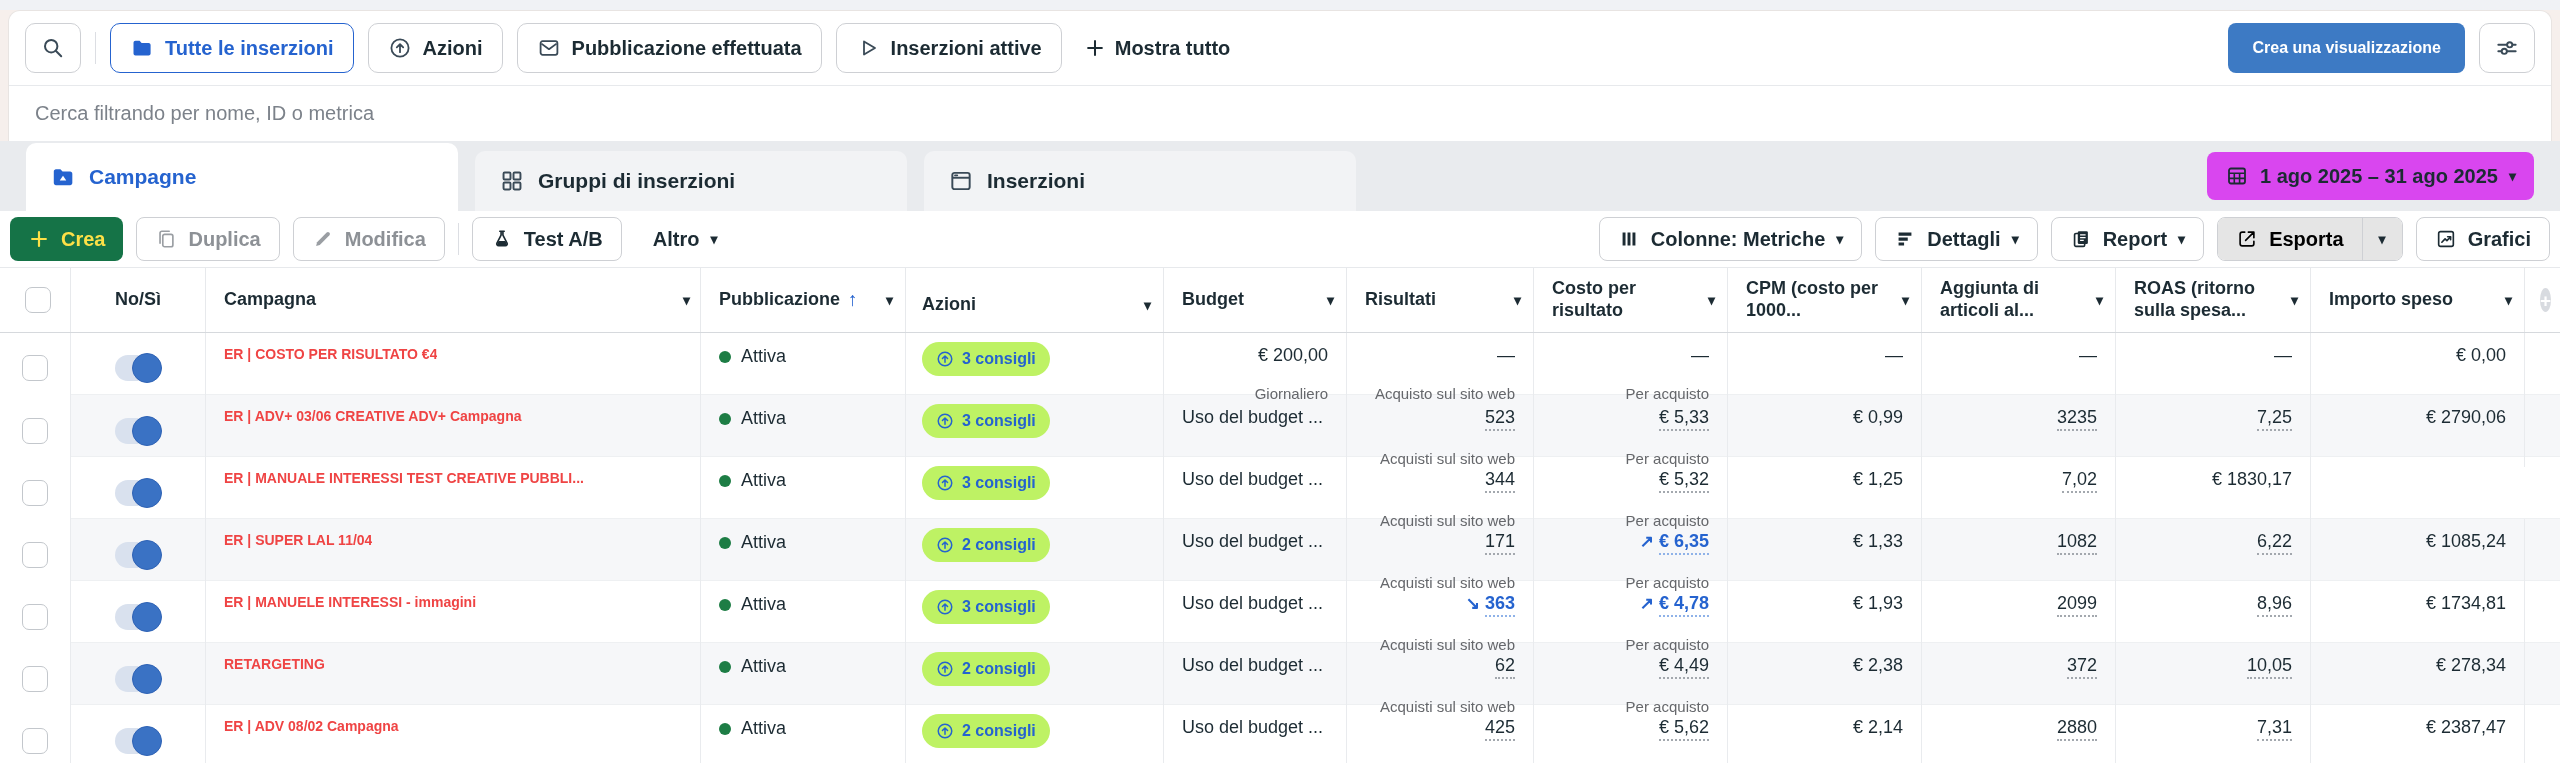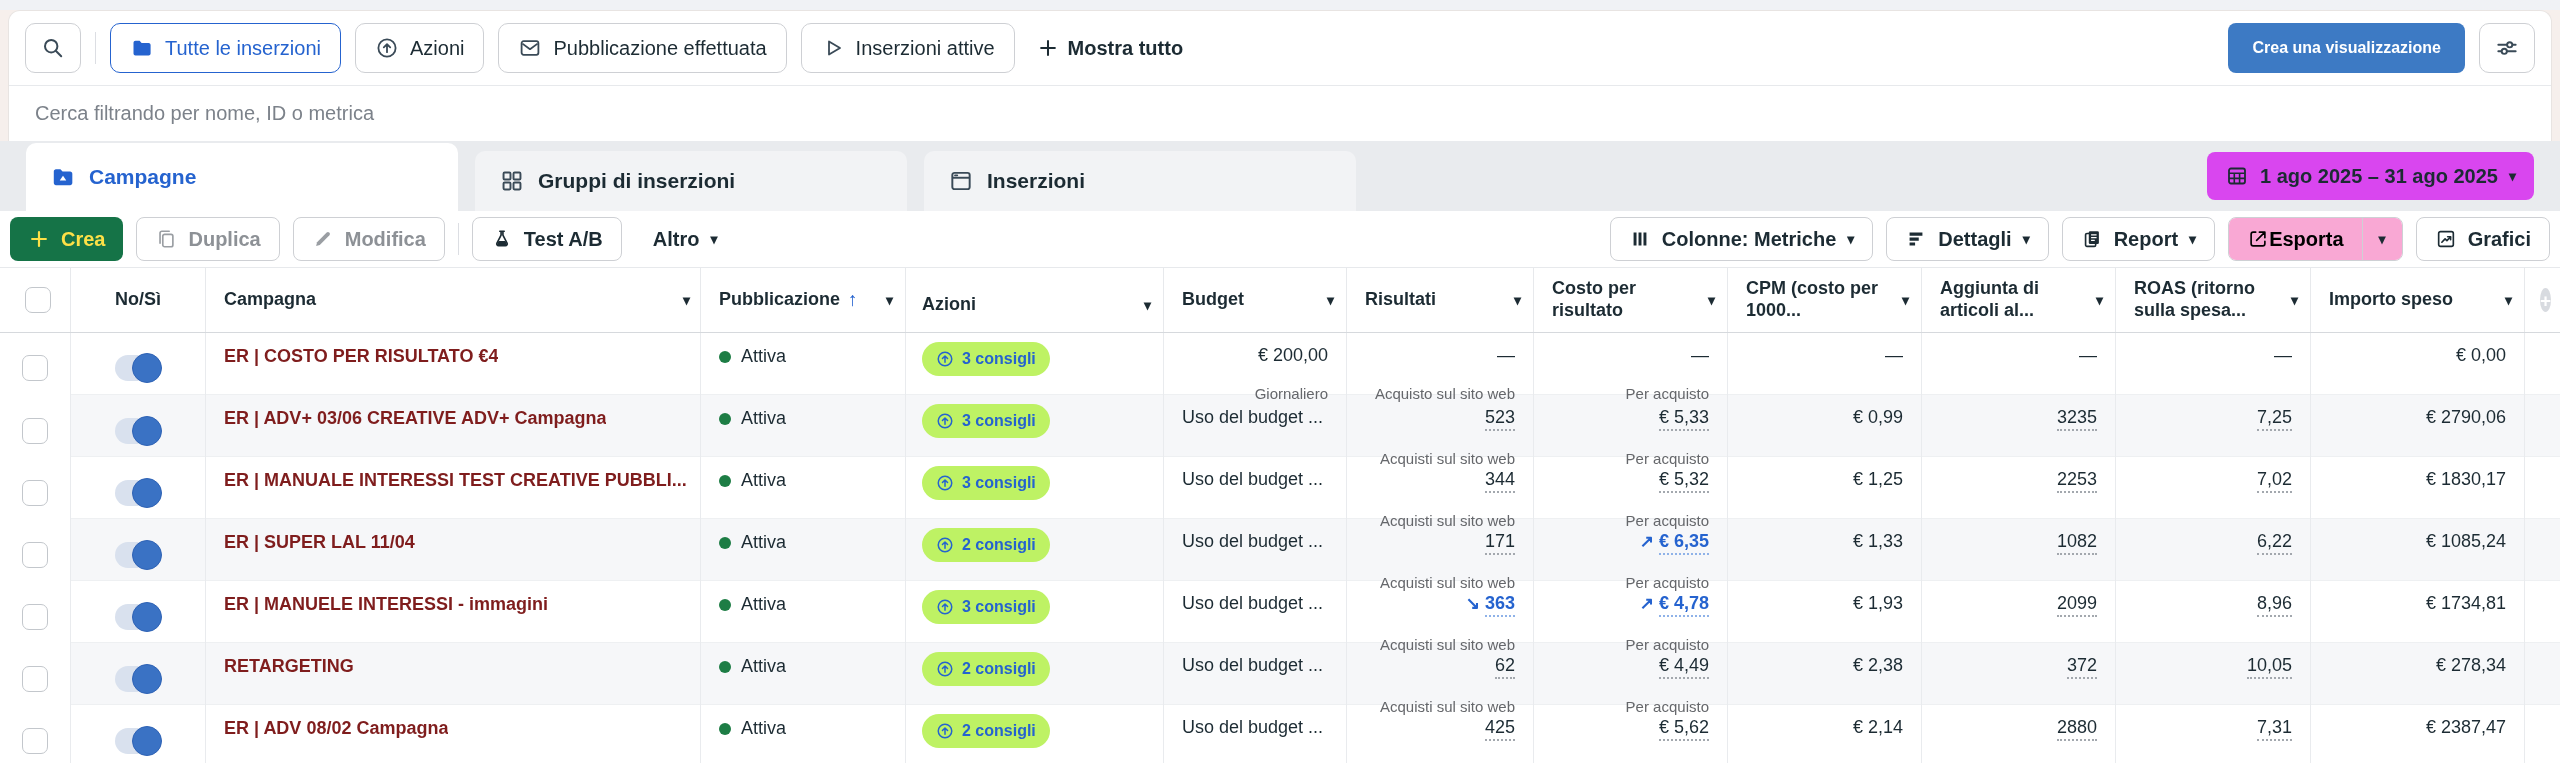--- a/index.html
+++ b/index.html
@@ -11,21 +11,21 @@
     -webkit-font-smoothing:antialiased;
   }
   .page{position:relative;width:2560px;height:763px;background:#f6efec;}
   svg{display:block;flex:none;}
   button{font-family:inherit;cursor:pointer;}
 
   
   .top-panel{margin:10px 8px 0;background:#fff;border:1px solid #e8e4e2;border-bottom:none;border-radius:12px 12px 0 0;}
   .filter-row{display:flex;align-items:center;gap:14px;height:74px;padding:0 16px;box-sizing:border-box;}
   .pill{display:inline-flex;align-items:center;gap:11px;height:50px;padding:0 19px;background:#fff;
-        border:1px solid #ced0d4;border-radius:10px;font-size:20px;font-weight:400;color:#1c2b33;}
+        border:1px solid #ced0d4;border-radius:10px;font-size:20px;font-weight:700;color:#1c2b33;}
   .pill.icon-only{width:56px;padding:0;justify-content:center;}
   .pill.selected{border:1.5px solid #2563cf;color:#2563cf;}
   .pill .ic{color:#3a4a57;}
   .pill.selected .ic{color:#2563cf;}
   .vdiv{width:1px;height:32px;background:#dcdee3;}
   .ghost-btn{display:inline-flex;align-items:center;gap:9px;background:none;border:none;font-size:20px;font-weight:600;color:#1c2b33;padding:0 8px;}
   .primary-btn{height:50px;padding:0 24px;background:#3d7ac4;border:none;border-radius:8px;color:#fff;font-size:16px;font-weight:700;}
   .spacer{flex:1;}
   .search-row{border-top:1px solid #e7e9ec;height:55px;}
   .search-row input{width:100%;height:100%;border:none;outline:none;background:transparent;box-sizing:border-box;
@@ -46,21 +46,21 @@
   
   .content{background:#fff;}
   .toolbar{display:flex;align-items:center;gap:13px;height:56px;padding:0 10px;box-sizing:border-box;}
   .btn{display:inline-flex;align-items:center;gap:11px;height:44px;padding:0 18px;background:#fff;
        border:1px solid #ced0d4;border-radius:8px;font-size:20px;font-weight:600;color:#1c2b33;}
   .btn.green{background:#157347;border:none;color:#fde047;}
   .btn.disabled{color:#8d9196;}
   .btn.disabled .ic{color:#9a9ea3;}
   .btn.borderless{border:none;background:none;}
   .split{display:inline-flex;align-items:stretch;border:1px solid #ced0d4;border-radius:8px;overflow:hidden;height:44px;box-sizing:border-box;}
-  .split .seg{display:inline-flex;align-items:center;padding:0 18px;font-size:20px;font-weight:600;background:#f9a8d4;border:none;}
+  .split .seg{display:inline-flex;align-items:center;gap:11px;padding:0 18px;font-size:20px;font-weight:600;background:#e5e5e5;border:none;}
   .split .seg.caret-seg{border-left:1px solid #ced0d4;padding:0 16px;}
 
   
   .table{--cols:70px 135px 495px 205px 258px 183px 187px 194px 194px 194px 195px 214px 36px;}
   .tr{display:grid;grid-template-columns:var(--cols);}
   .thead{height:64px;border-top:1px solid #e7e9ec;border-bottom:1px solid #d6d9dd;background:#fff;}
   .th{display:flex;align-items:center;gap:8px;padding:0 12px 0 18px;box-sizing:border-box;border-left:1px solid #e7e9ec;
       font-size:18px;font-weight:700;line-height:1.2;min-width:0;}
   .th:first-child{border-left:none;}
   .th .lbl{flex:1;min-width:0;}
@@ -70,21 +70,21 @@
   .td{display:flex;box-sizing:border-box;border-left:1px solid #e9ebee;min-width:0;align-items:flex-start;padding-top:13px;}
   .td:first-child{border-left:none;}
   .row .c-check{background:#fff;}
   .c-check{align-items:center;justify-content:center;padding-top:0;}
   .cb{width:26px;height:26px;border:1.5px solid #c3c7cc;border-radius:7px;background:#fff;box-sizing:border-box;}
   .c-toggle{align-items:center;justify-content:flex-start;padding:0 0 0 44px;}
   .toggle{position:relative;width:46px;height:26px;border-radius:13px;background:#d9e1ee;display:inline-block;}
   .toggle .knob{position:absolute;right:-1px;top:-2px;width:30px;height:30px;border-radius:50%;
       background:#3a72c4;border:1px solid #2e62b5;box-sizing:border-box;}
   .c-camp{padding-left:18px;padding-right:10px;}
-  .camp-link{color:#7f1d1d;font-size:18px;font-weight:600;text-decoration:none;white-space:nowrap;overflow:hidden;text-overflow:ellipsis;max-width:100%;}
+  .camp-link{color:#ef4444;font-size:14px;font-weight:600;text-decoration:none;white-space:nowrap;overflow:hidden;text-overflow:ellipsis;max-width:100%;}
   .status{display:flex;align-items:center;gap:10px;font-size:18px;}
   .c-pub{padding-left:18px;}
   .dot{width:12px;height:12px;border-radius:50%;background:#1d7d45;}
   .c-act{padding-left:16px;padding-top:9px;}
   .tips-pill{display:inline-flex;align-items:center;gap:8px;height:34px;padding:0 14px;border-radius:17px;
       background:#bef264;color:#2563cf;font-size:16px;font-weight:700;}
   .num{flex-direction:column;align-items:flex-end;padding:12px 18px 0 8px;}
   .num.left{align-items:flex-start;padding-left:18px;}
   .num .v{font-size:18px;line-height:1.15;display:inline-flex;align-items:baseline;gap:5px;}
   .num .v .u{border-bottom:2px dotted #a3a8ae;padding-bottom:1px;}
@@ -504,25 +504,20 @@
               <div class="v">
                 <span class="u">€ 5,32</span>
               </div>
               <div class="sub">Per acquisto</div>
             </div>
     <div class="td num c-cpm">
               <div class="v">
                 <span>€ 1,25</span>
               </div>
             </div>
-    <div class="td num c-atc">
-              <div class="v">
-                <span class="u">2253</span>
-              </div>
-            </div>
     <div class="td num c-roas">
               <div class="v">
                 <span class="u">7,02</span>
               </div>
             </div>
     <div class="td num c-spent">
               <div class="v">
                 <span>€ 1830,17</span>
               </div>
             </div>

